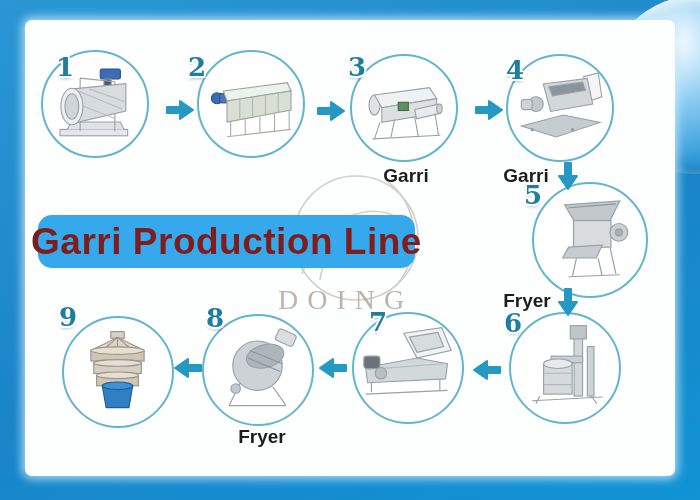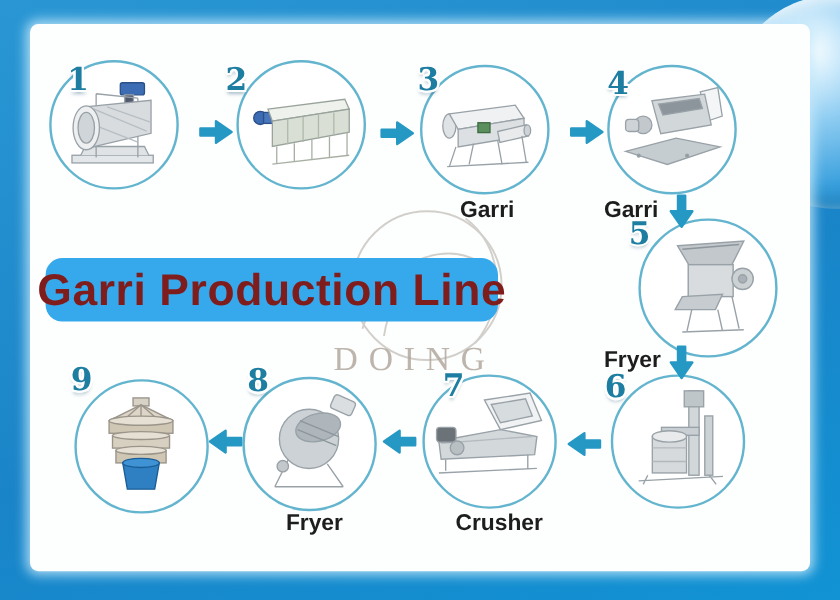--- a/index.html
+++ b/index.html
@@ -221,21 +221,20 @@
             <path d="M52 18 L82 13 L88 28 L60 34 Z" fill="#d7dcdf"></path>
             <path d="M6 50 L60 40 L92 46 L90 62 L8 66 Z" fill="#d3d8db"></path>
             <path d="M8 52 L88 46" stroke="#b4bbbf"></path>
             <rect x="4" y="38" width="17" height="13" rx="3" fill="#6b7278"></rect>
             <circle cx="22" cy="56" r="6" fill="#b9c0c4"></circle>
             <path d="M12 66 L12 76 M84 62 L84 74 M6 78 L92 74" fill="none"></path>
           </g>
         </svg>
       </div>
       <span class="badge">7</span>
-      <div class="label">Crusher</div>
     </div>
 
     <div class="station st8">
       <div class="ring">
         <svg viewBox="0 0 100 100">
           <g stroke="#99a2a8" stroke-width="1.2">
             <rect x="70" y="10" width="20" height="13" rx="3" fill="#dadee0" transform="rotate(24 80 16)"></rect>
             <circle cx="50" cy="46" r="26" fill="#ccd2d5"></circle>
             <ellipse cx="58" cy="36" rx="20" ry="12" fill="#aeb6bb" transform="rotate(-14 58 36)"></ellipse>
             <path d="M42 30 L76 44 M40 38 L74 52" stroke="#8d969c"></path>

